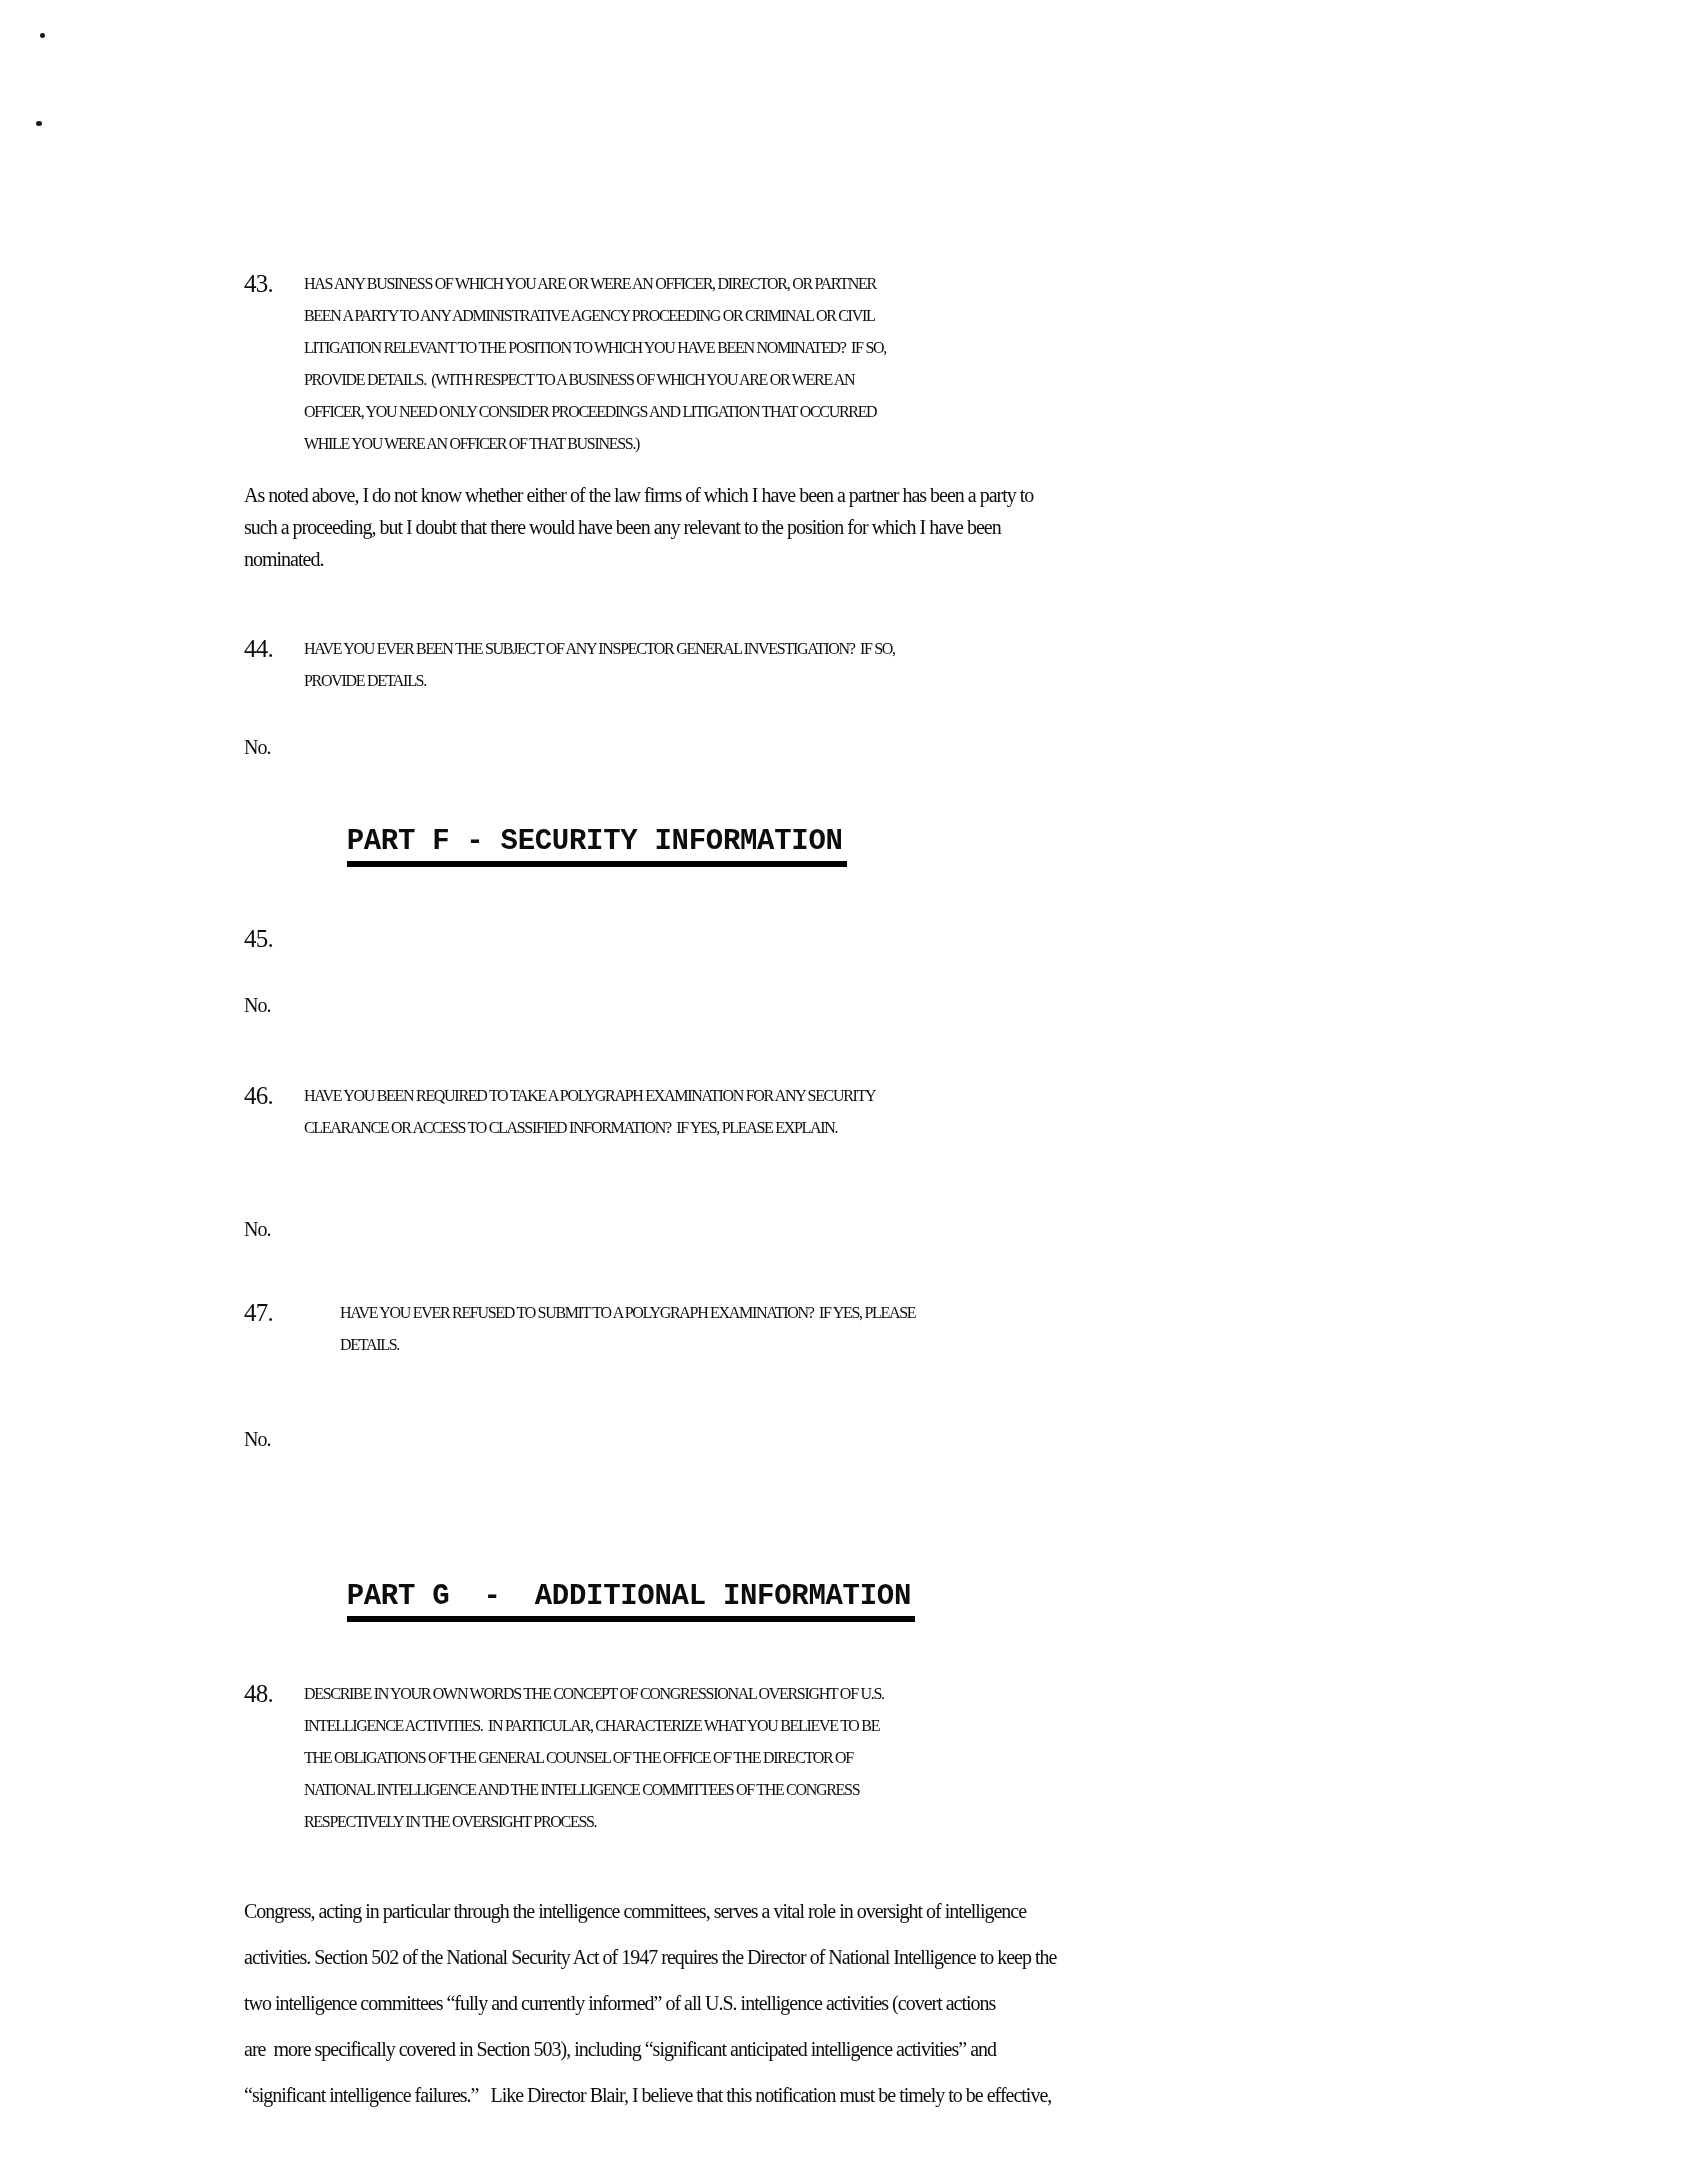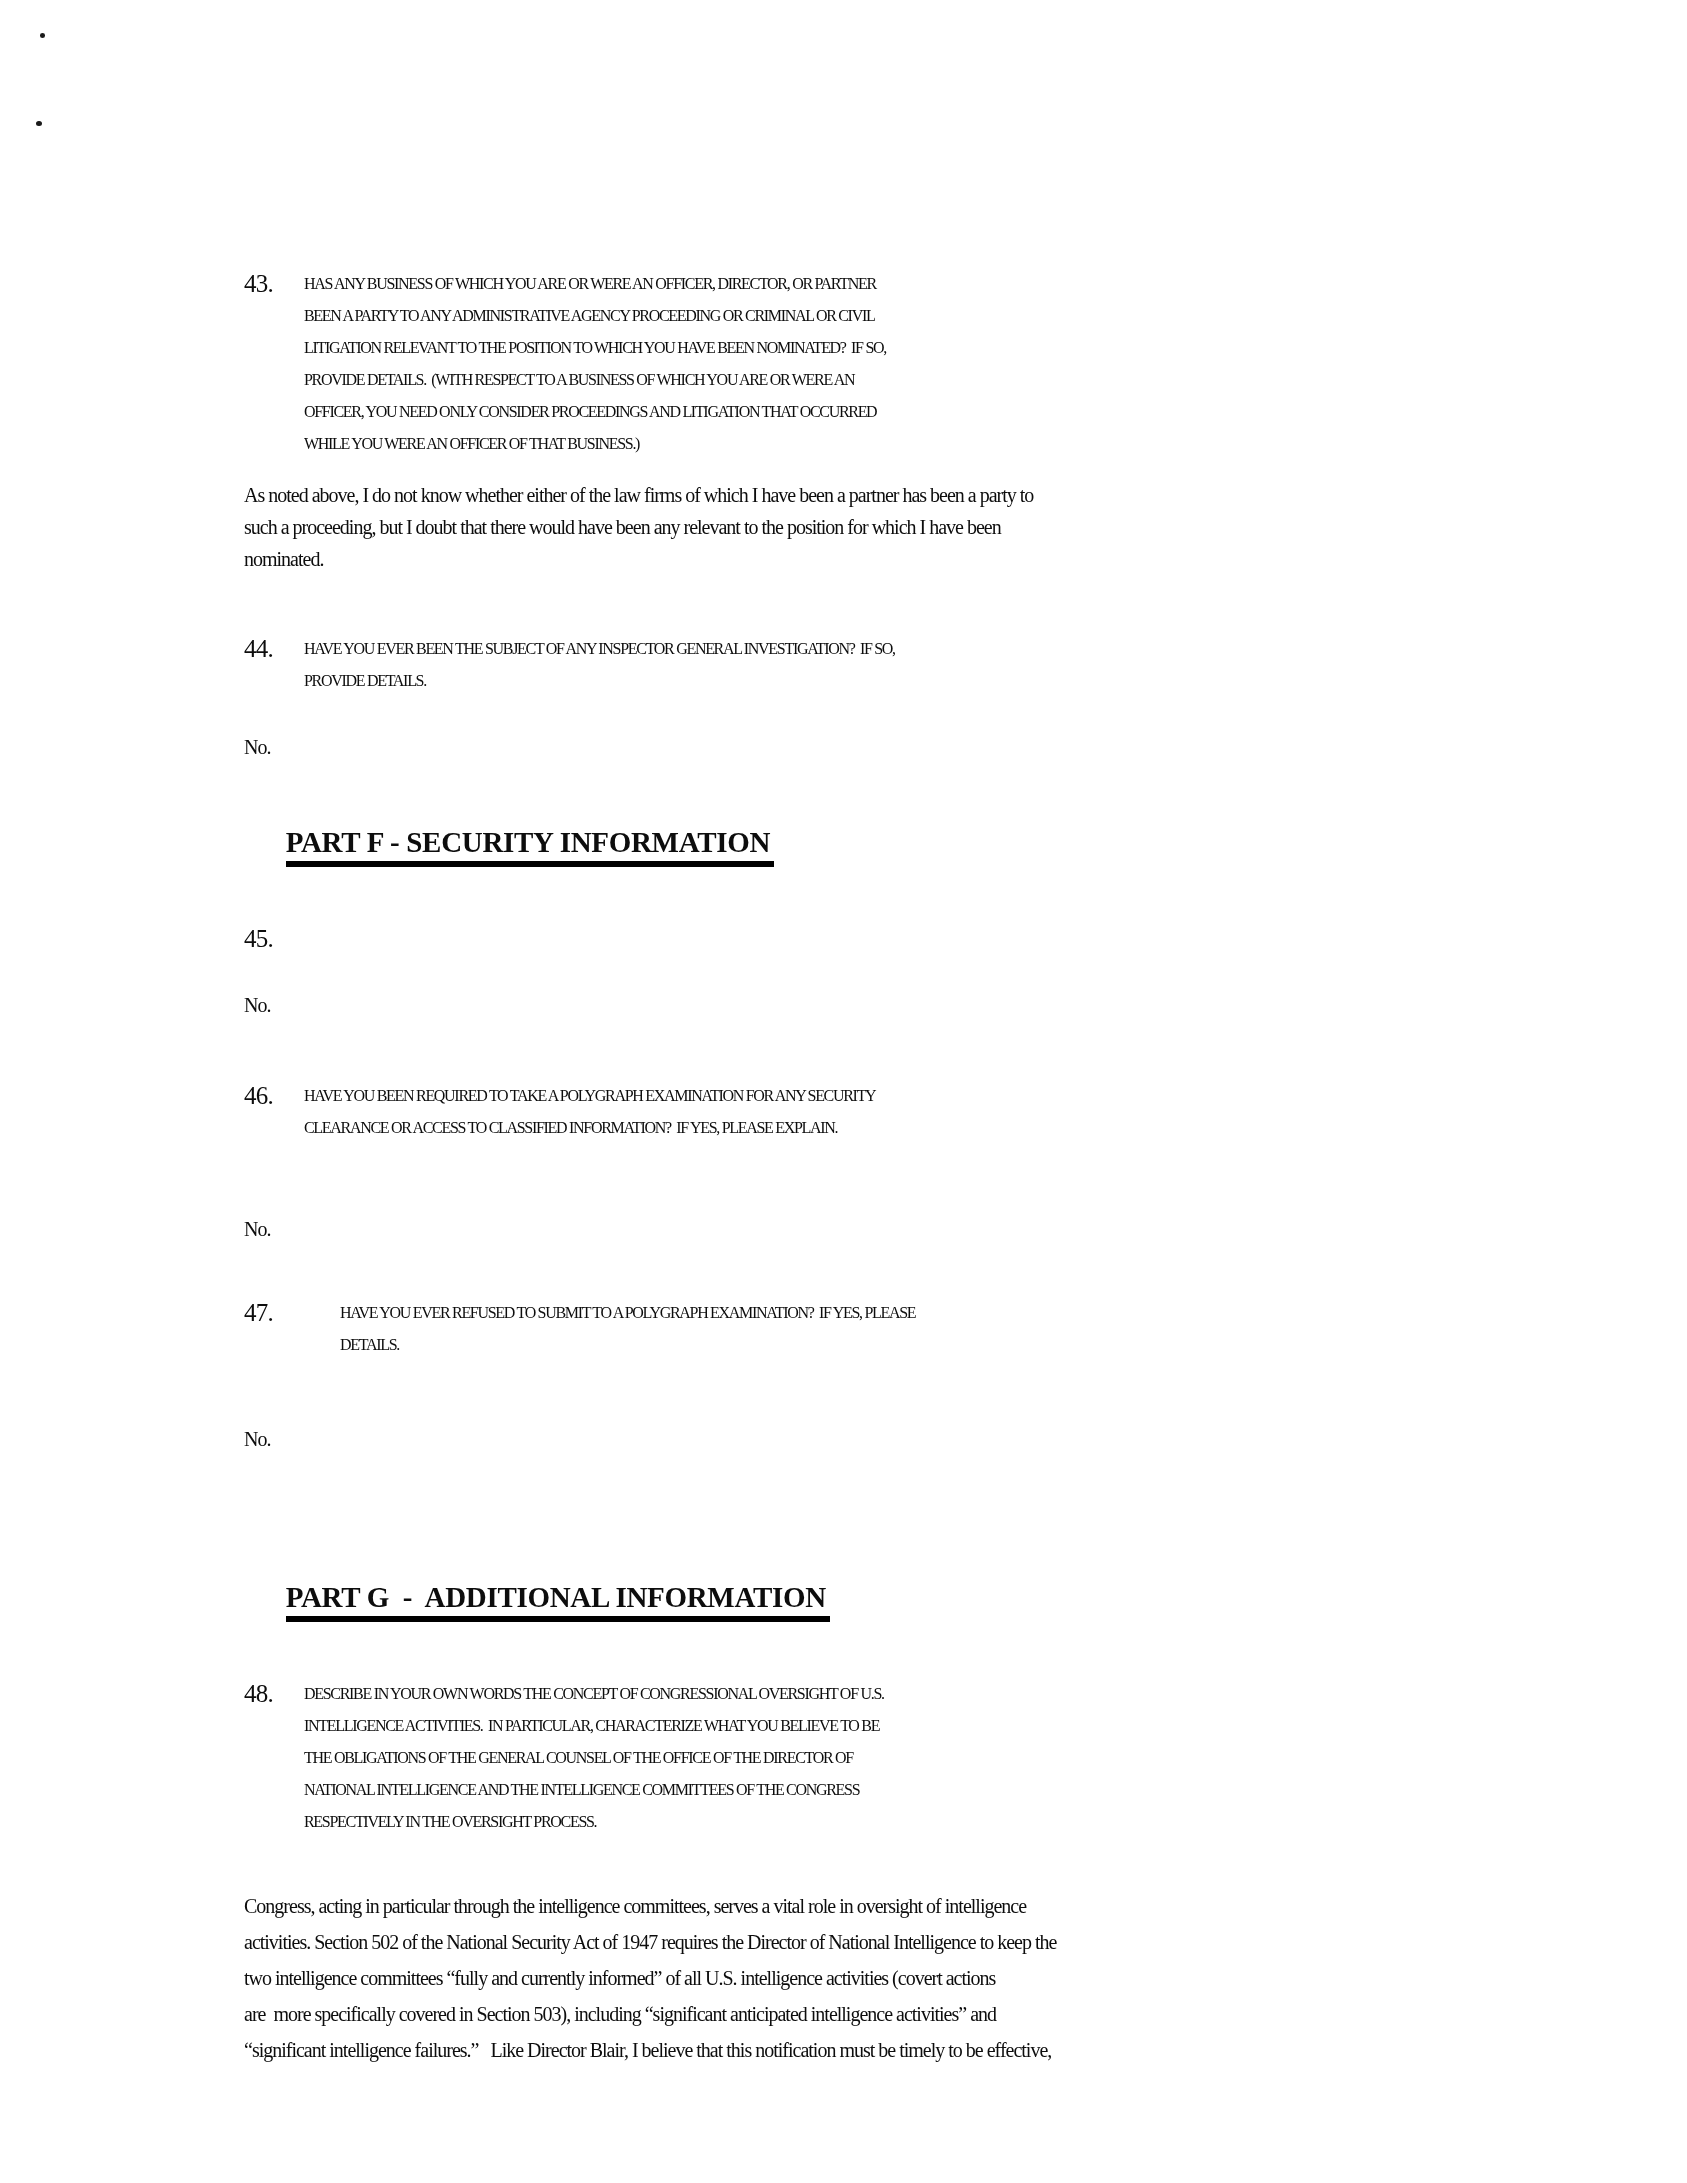--- a/index.html
+++ b/index.html
@@ -47,29 +47,30 @@
     line-height: 32px;
     letter-spacing: -1.3px;
   }
   .answer {
     white-space: pre;
     font-size: 20px;
     line-height: 32px;
     letter-spacing: -1px;
   }
   .answer.wide {
-    line-height: 36px;
+    line-height: 46px;
     font-family: Liberation Serif, serif;
   }
   .heading {
     font-size: 29px;
     line-height: 32px;
     font-weight: bold;
     letter-spacing: -0.3px;
     white-space: pre;
+    font-family: Liberation Mono, monospace;
   }
   .heading .underlined {
     display: inline-block;
     border-bottom: 6px solid #000;
     padding-bottom: 3.3px;
     padding-right: 4px;
   }
   
   .mt-28  { margin-top: 18.5px; }
   .mt-36  { margin-top: 24px; }

